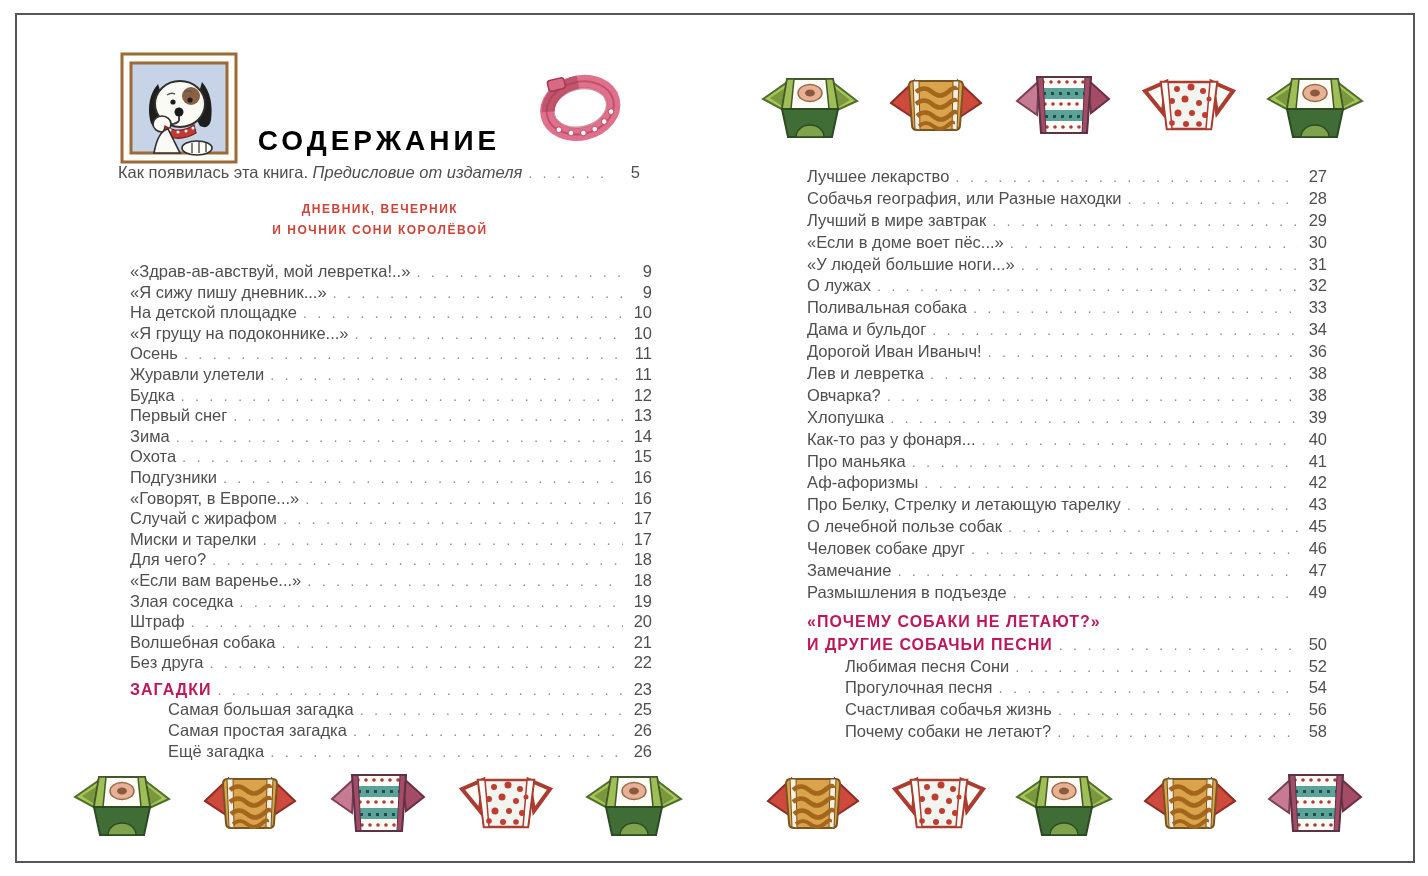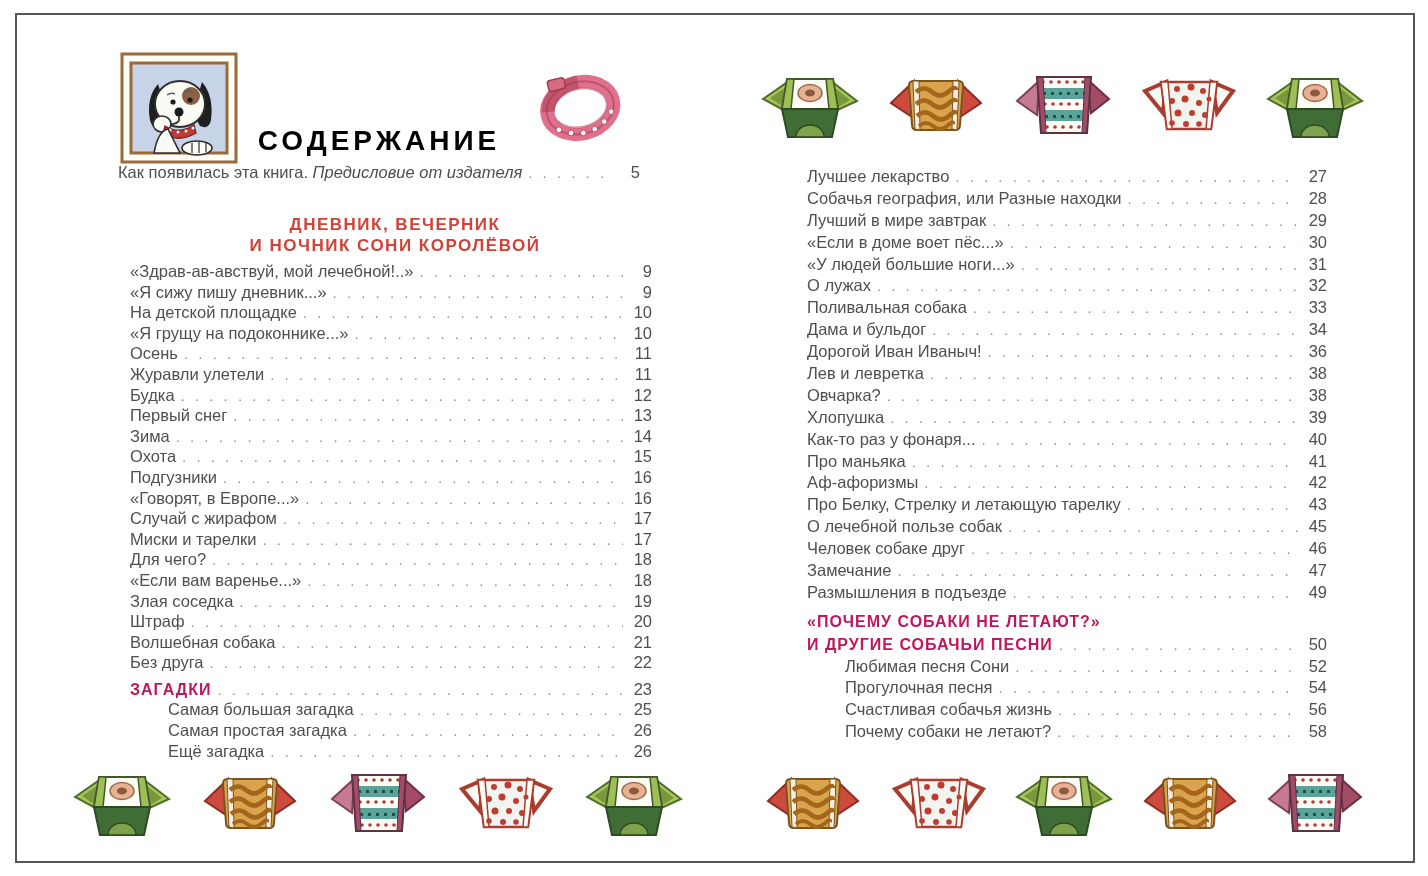--- a/index.html
+++ b/index.html
@@ -5,22 +5,22 @@
   html,body{margin:0;padding:0;background:#ffffff;}
   .canvas{position:relative;width:1428px;height:876px;background:#fff;overflow:hidden;
           font-family:"Liberation Sans","DejaVu Sans",sans-serif;color:#4f4f4f;}
   .border-frame{position:absolute;left:15px;top:13px;right:13px;bottom:13px;
                 border:2px solid #575757;pointer-events:none;}
 
   
   .main-title{position:absolute;left:118px;top:106px;width:522px;text-align:center;
               font-size:28px;font-weight:700;letter-spacing:4px;color:#000000;}
   .intro-row{position:absolute;left:118px;top:161px;width:522px;}
-  .red-heading{position:absolute;left:118px;top:198px;width:522px;margin:16px;text-align:center;
-               font-size:17px;font-weight:700;letter-spacing:1.5px;color:#cf4338;line-height:21px;}
+  .red-heading{position:absolute;left:118px;top:198px;width:522px;margin:1px;text-align:center;
+               font-size:12px;font-weight:700;letter-spacing:1.5px;color:#cf4338;line-height:21px;}
 
   
   .toc{position:absolute;margin:12px;padding:0;list-style:none;}
   #left-list{left:118px;top:250px;width:522px;}
   #right-list{left:795px;top:155px;width:520px;}
   .row{display:flex;align-items:baseline;font-size:16.5px;}
   #left-list .row{height:20.6px;}
   #right-list .row{height:21.9px;}
   .row .t{white-space:nowrap;}
   .row.blue .t{color:#be185d;font-weight:700;letter-spacing:1px;font-size:16px;}
@@ -200,21 +200,21 @@
     </div>
   </div>
 
   <h2 class="red-heading">
     <span>ДНЕВНИК, ВЕЧЕРНИК</span><br>
     <span>И НОЧНИК СОНИ КОРОЛЁВОЙ</span>
   </h2>
 
   <div class="toc" id="left-list">
       <div class="row">
-      <span class="t">«Здрав-ав-авствуй, мой лечебной!..»</span>
+      <span class="t">«Здрав-ав-авствуй, мой левретка!..»</span>
       <span class="leader"></span>
       <span class="num">9</span>
     </div>
       <div class="row">
       <span class="t">«Я сижу пишу дневник...»</span>
       <span class="leader"></span>
       <span class="num">9</span>
     </div>
       <div class="row">
       <span class="t">На детской площадке</span>

